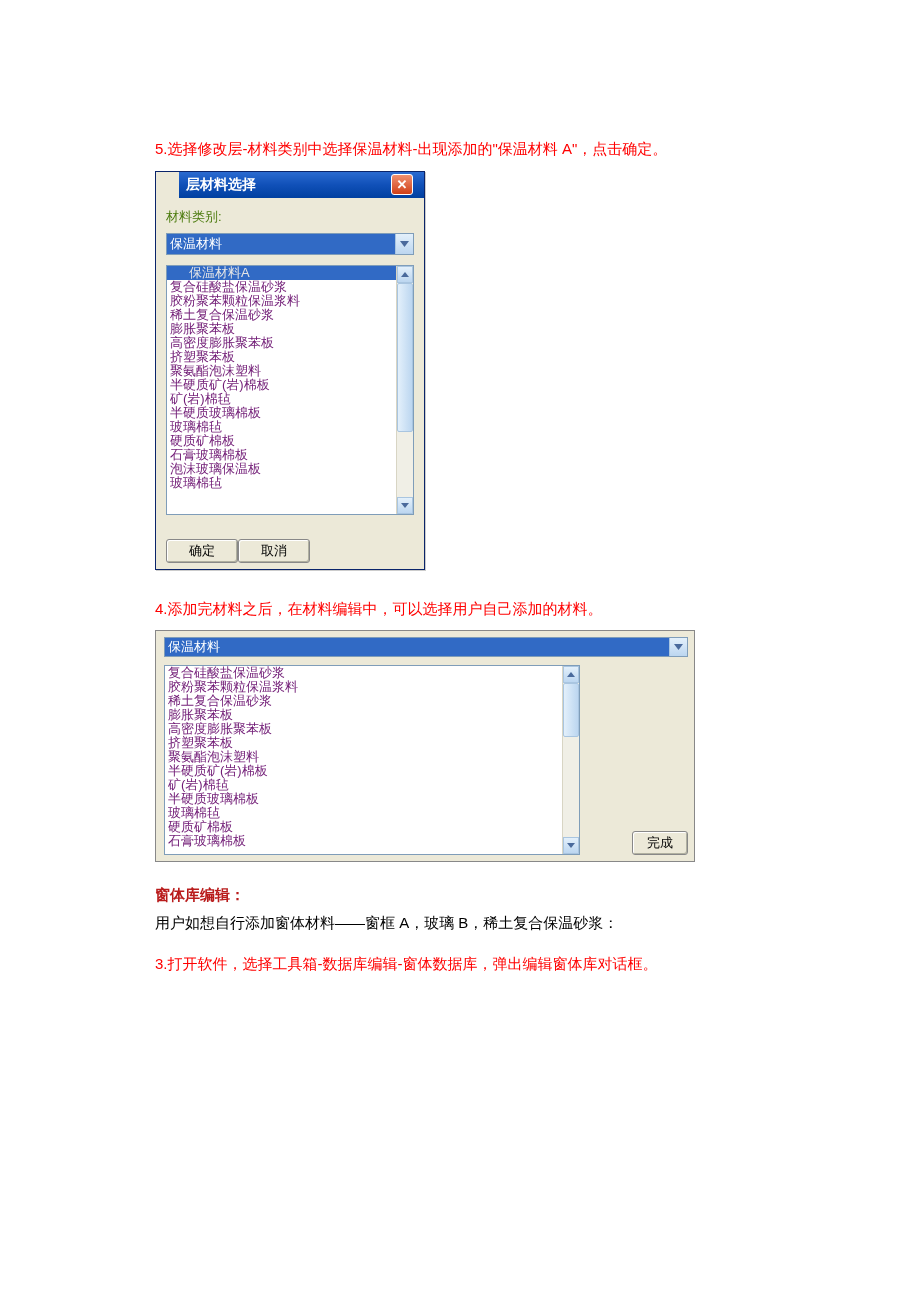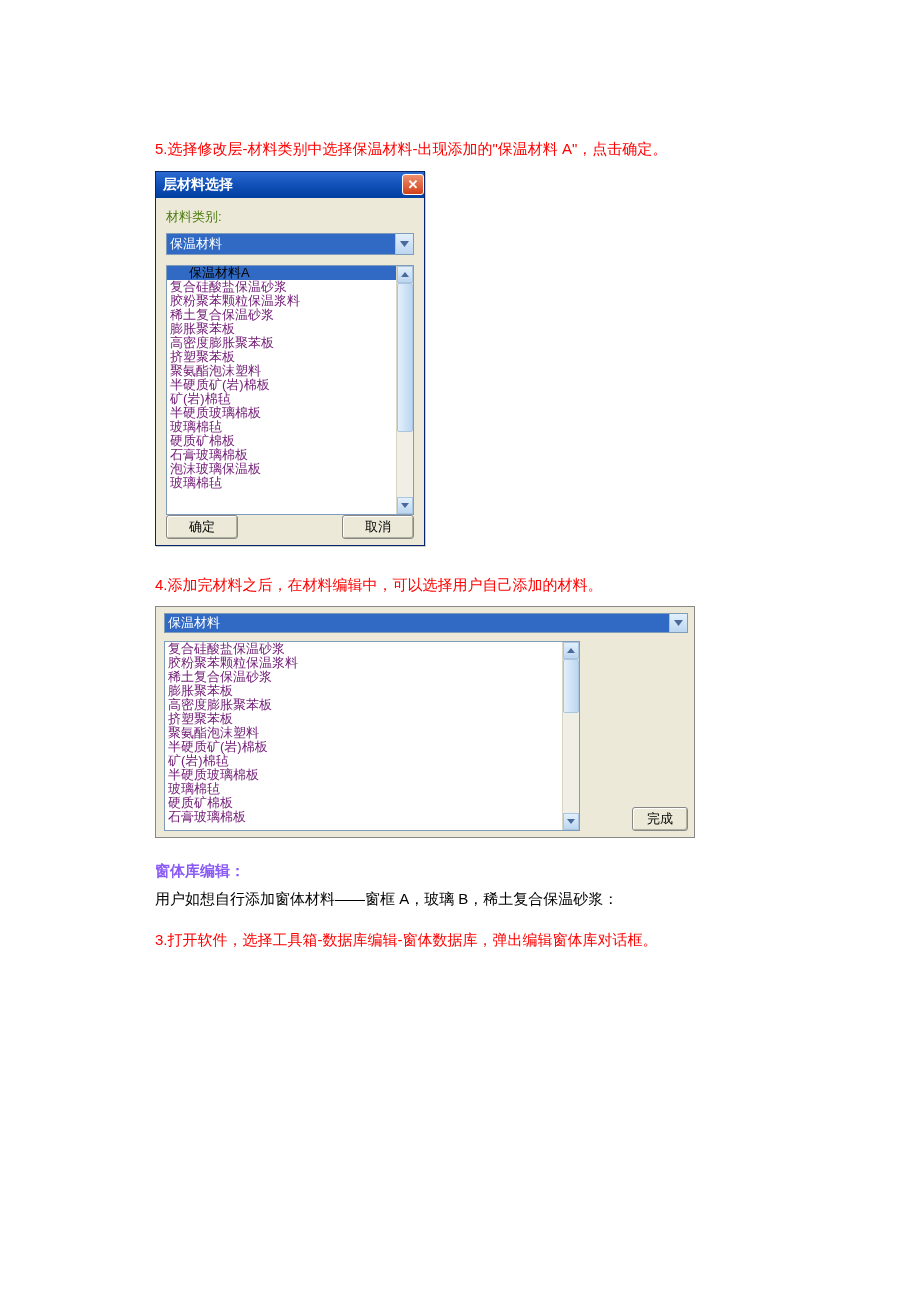--- a/index.html
+++ b/index.html
@@ -12,21 +12,21 @@
     }
     .instruction {
       color: #ff0000;
       font-size: 15px;
       line-height: 1.5;
       margin-bottom: 10px;
     }
     .section-heading {
       font-weight: bold;
       font-size: 15px;
-      color: #8b5cf6;
+      color: #b91c1c;
       margin-top: 24px;
       margin-bottom: 6px;
     }
     .body-text {
       font-size: 15px;
       color: #000;
       line-height: 1.6;
       margin-bottom: 18px;
     }
     
@@ -37,21 +37,22 @@
       font-family: SimSun, sans-serif;
       box-shadow: 1px 1px 0 rgba(0,0,0,0.2);
       margin-bottom: 28px;
     }
     .titlebar {
       background: linear-gradient(to bottom, #2a6ad0 0%, #1050b8 50%, #0040a0 100%);
       height: 26px;
       display: flex;
       align-items: center;
       justify-content: space-between;
-      padding: 0 0 0 7px;
+      padding: 0 11px 0 7px;
+      margin-left: 23px;
     }
     .titlebar-text {
       color: #fff;
       font-weight: bold;
       font-size: 14px;
       white-space: nowrap;
     }
     .close-btn {
       width: 22px;
       height: 21px;
@@ -119,21 +120,21 @@
       line-height: 14px;
     }
     .list-item {
       padding: 0 3px;
       color: #701a75;
       white-space: nowrap;
       cursor: default;
     }
     .list-item.selected {
       background: #316ac5;
-      color: #000000;
+      color: #e5e5e5;
       padding-left: 22px;
     }
     .scrollbar {
       width: 17px;
       background: #f0efe6;
       border-left: 1px solid #d8d5c4;
       display: flex;
       flex-direction: column;
     }
     .scroll-btn {
@@ -149,23 +150,22 @@
     .scroll-thumb {
       position: absolute;
       left: 0; right: 0;
       background: linear-gradient(to right, #e3f0fb, #bcd6f0);
       border: 1px solid #a9c5e0;
       border-radius: 2px;
       cursor: pointer;
     }
     .btn-row {
       display: flex;
-      justify-content: space-between;
-      gap: 8px;
-      margin-top: 0;
+      justify-content: flex-start;
+      margin-top: 24px;
     }
     .win-btn {
       min-width: 72px;
       height: 24px;
       background: #ece9d8;
       border: 1px solid #888;
       border-radius: 3px;
       font-size: 13px;
       cursor: pointer;
       box-shadow: inset 1px 1px 0 #fff, inset -1px -1px 0 #b0b0a0;

